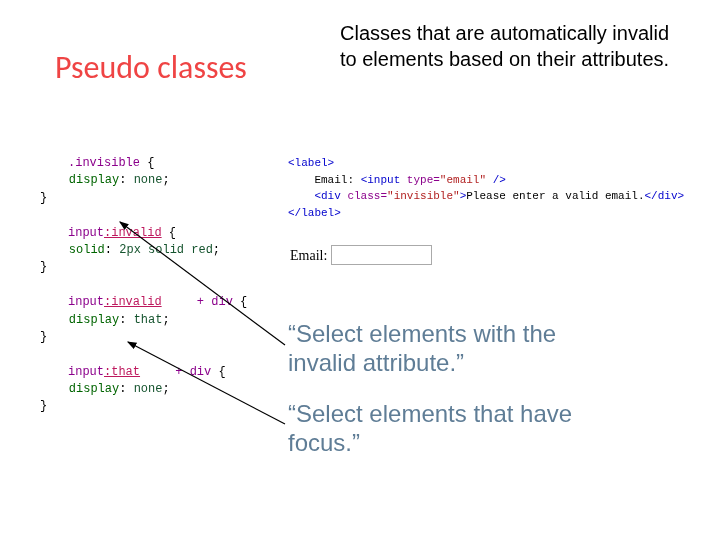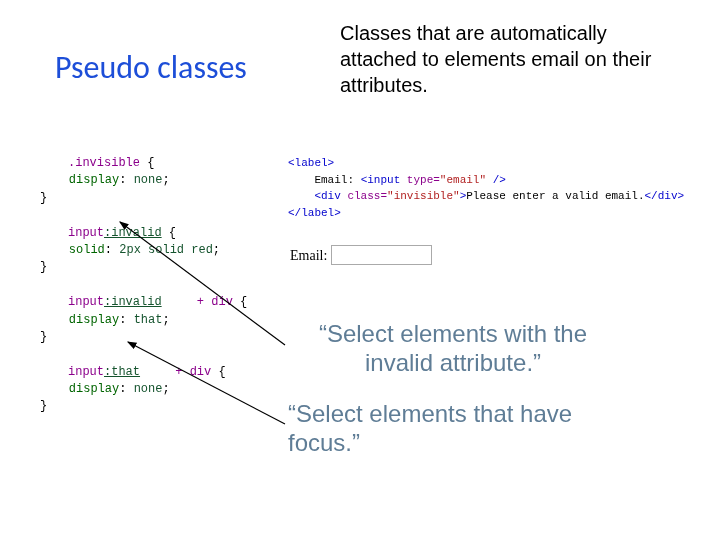--- a/index.html
+++ b/index.html
@@ -11,21 +11,21 @@
     font-family: Arial, Helvetica, sans-serif;
     position: relative;
     overflow: hidden;
   }
   .title {
     position: absolute;
     top: 48px;
     left: 55px;
     font-family: Calibri, Arial, sans-serif;
     font-size: 32px;
-    color: #1d4ed8;
+    color: #ef4444;
   }
   .subtitle {
     position: absolute;
     top: 20px;
     left: 340px;
     width: 340px;
     font-size: 20px;
     line-height: 1.3;
     color: #000;
   }
@@ -34,21 +34,21 @@
     position: absolute;
     top: 155px;
     left: 40px;
     font-family: "Consolas", "Courier New", monospace;
     font-size: 12px;
     line-height: 1.45;
     white-space: pre;
     color: #000;
   }
   .sel  { color: #8B008B; margin-left: 28px; }   
-  .pseu { color: #14532d; text-decoration: underline; }
+  .pseu { color: #be185d; text-decoration: underline; }
   .prop { color: #006400; }   
   .val  { color: #14532d; }
 
   
   .html-code {
     position: absolute;
     top: 155px;
     left: 288px;
     font-family: "Consolas", "Courier New", monospace;
     font-size: 11px;
@@ -80,39 +80,39 @@
   
   .quote {
     position: absolute;
     left: 288px;
     width: 330px;
     font-family: Arial, Helvetica, sans-serif;
     font-size: 24px;
     line-height: 1.2;
     color: #5f7d96;
   }
-  .quote.q1 { top: 320px; text-align: center; }
+  .quote.q1 { top: 320px; }
   .quote.q2 { top: 400px; }
 
   
   svg.arrows {
     position: absolute;
     top: 0;
     left: 0;
     width: 720px;
     height: 540px;
     pointer-events: none;
   }
 </style>
 </head>
 <body>
 
 <div class="title">Pseudo classes</div>
 
-<div class="subtitle">Classes that are automatically attached to elements email on their attributes.</div>
+<div class="subtitle">Classes that are automatically invalid to elements based on their attributes.</div>
 
 <div class="css-code"><span class="sel">.invisible</span> {
     <span class="prop">display</span>: <span class="val">none</span>;
 }
 
 <span class="sel">input</span><span class="pseu">:invalid</span> {
     <span class="prop">solid</span>: <span class="val">2px solid red</span>;
 }
 
 <span class="sel">input</span><span class="pseu">:invalid</span><span class="sel"> + div</span> {

